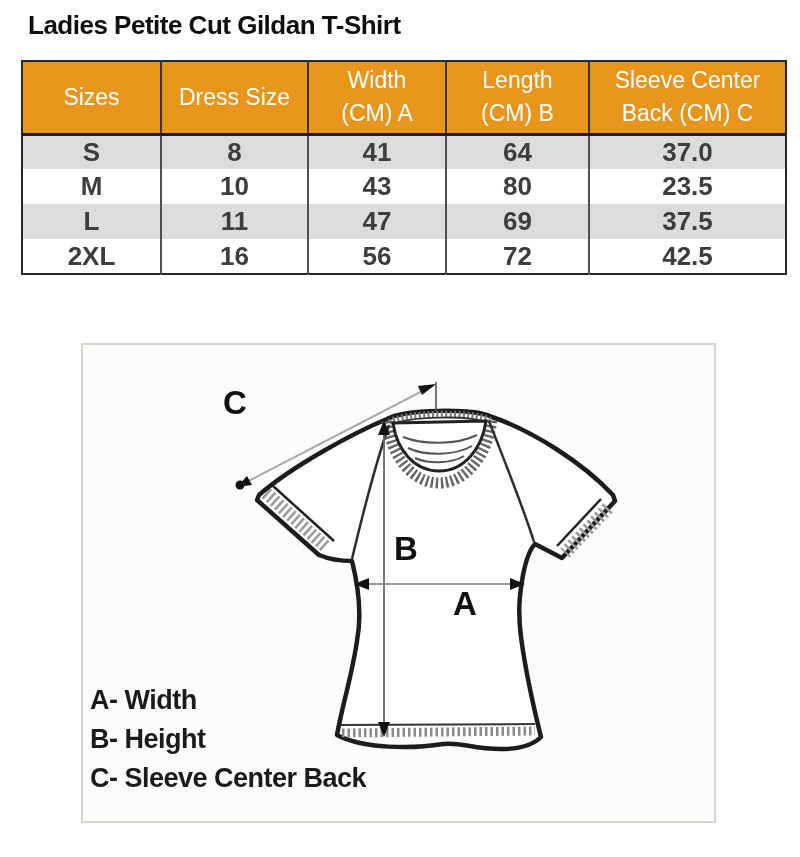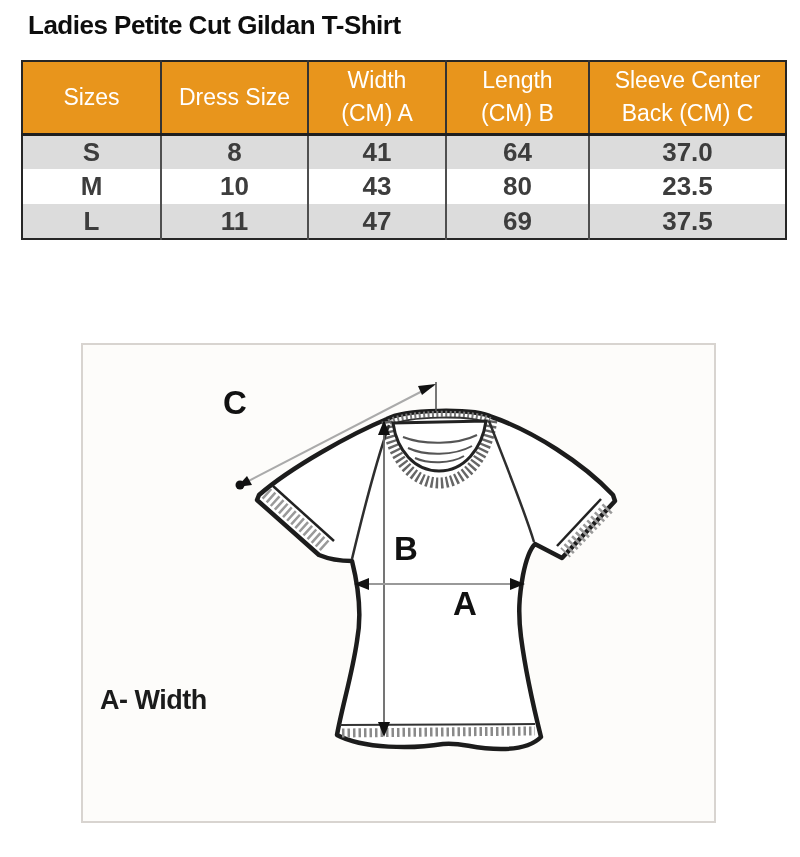--- a/index.html
+++ b/index.html
@@ -35,21 +35,21 @@
   .hdr-line { display:block; }
   .hdr-line:empty { display:none; }
 
   .diagram-box {
     position:absolute; left:81px; top:343px; width:635px; height:480px;
     border:2px solid #d8d4d0; background:#fdfcfa;
   }
   .diagram-box svg { position:absolute; left:0; top:0; }
 
   .legend {
-    position:absolute; left:17px; top:336px;
+    position:absolute; left:7px; top:336px;
     font-size:27px; font-weight:700; color:#1b1b1b; line-height:39px;
     letter-spacing:-0.5px;
   }
   .svg-label { font-family:"Liberation Sans", sans-serif; font-size:33px; font-weight:700; fill:#111111; }
 </style>
 </head>
 <body>
 
 <div class="page-title">Ladies Petite Cut Gildan T-Shirt</div>
 
@@ -99,20 +99,27 @@
       <td>43</td>
       <td>80</td>
       <td>23.5</td>
     </tr>
     <tr>
       <td>L</td>
       <td>11</td>
       <td>47</td>
       <td>69</td>
       <td>37.5</td>
+    </tr>
+    <tr>
+      <td>2XL</td>
+      <td>16</td>
+      <td>56</td>
+      <td>72</td>
+      <td>42.5</td>
     </tr>
   </tbody>
 </table>
 
 <div class="diagram-box">
   <svg width="631" height="476" viewBox="0 0 631 476">
 
     <path d="M 304 74
          C 270 88, 208 122, 176 150
          L 174 155
@@ -168,14 +175,16 @@
     <polygon points="271,239 286,233 286,245" fill="#111111"></polygon>
     <polygon points="442,239 427,233 427,245" fill="#111111"></polygon>
 
     <text class="svg-label" x="140" y="69">C</text>
     <text class="svg-label" x="311" y="215">B</text>
     <text class="svg-label" x="370" y="270">A</text>
   </svg>
 
   <div class="legend">
     <div>A- Width</div>
+    <div>B- Height</div>
+    <div>C- Sleeve Center Back</div>
   </div>
 </div>
 
 </body></html>

